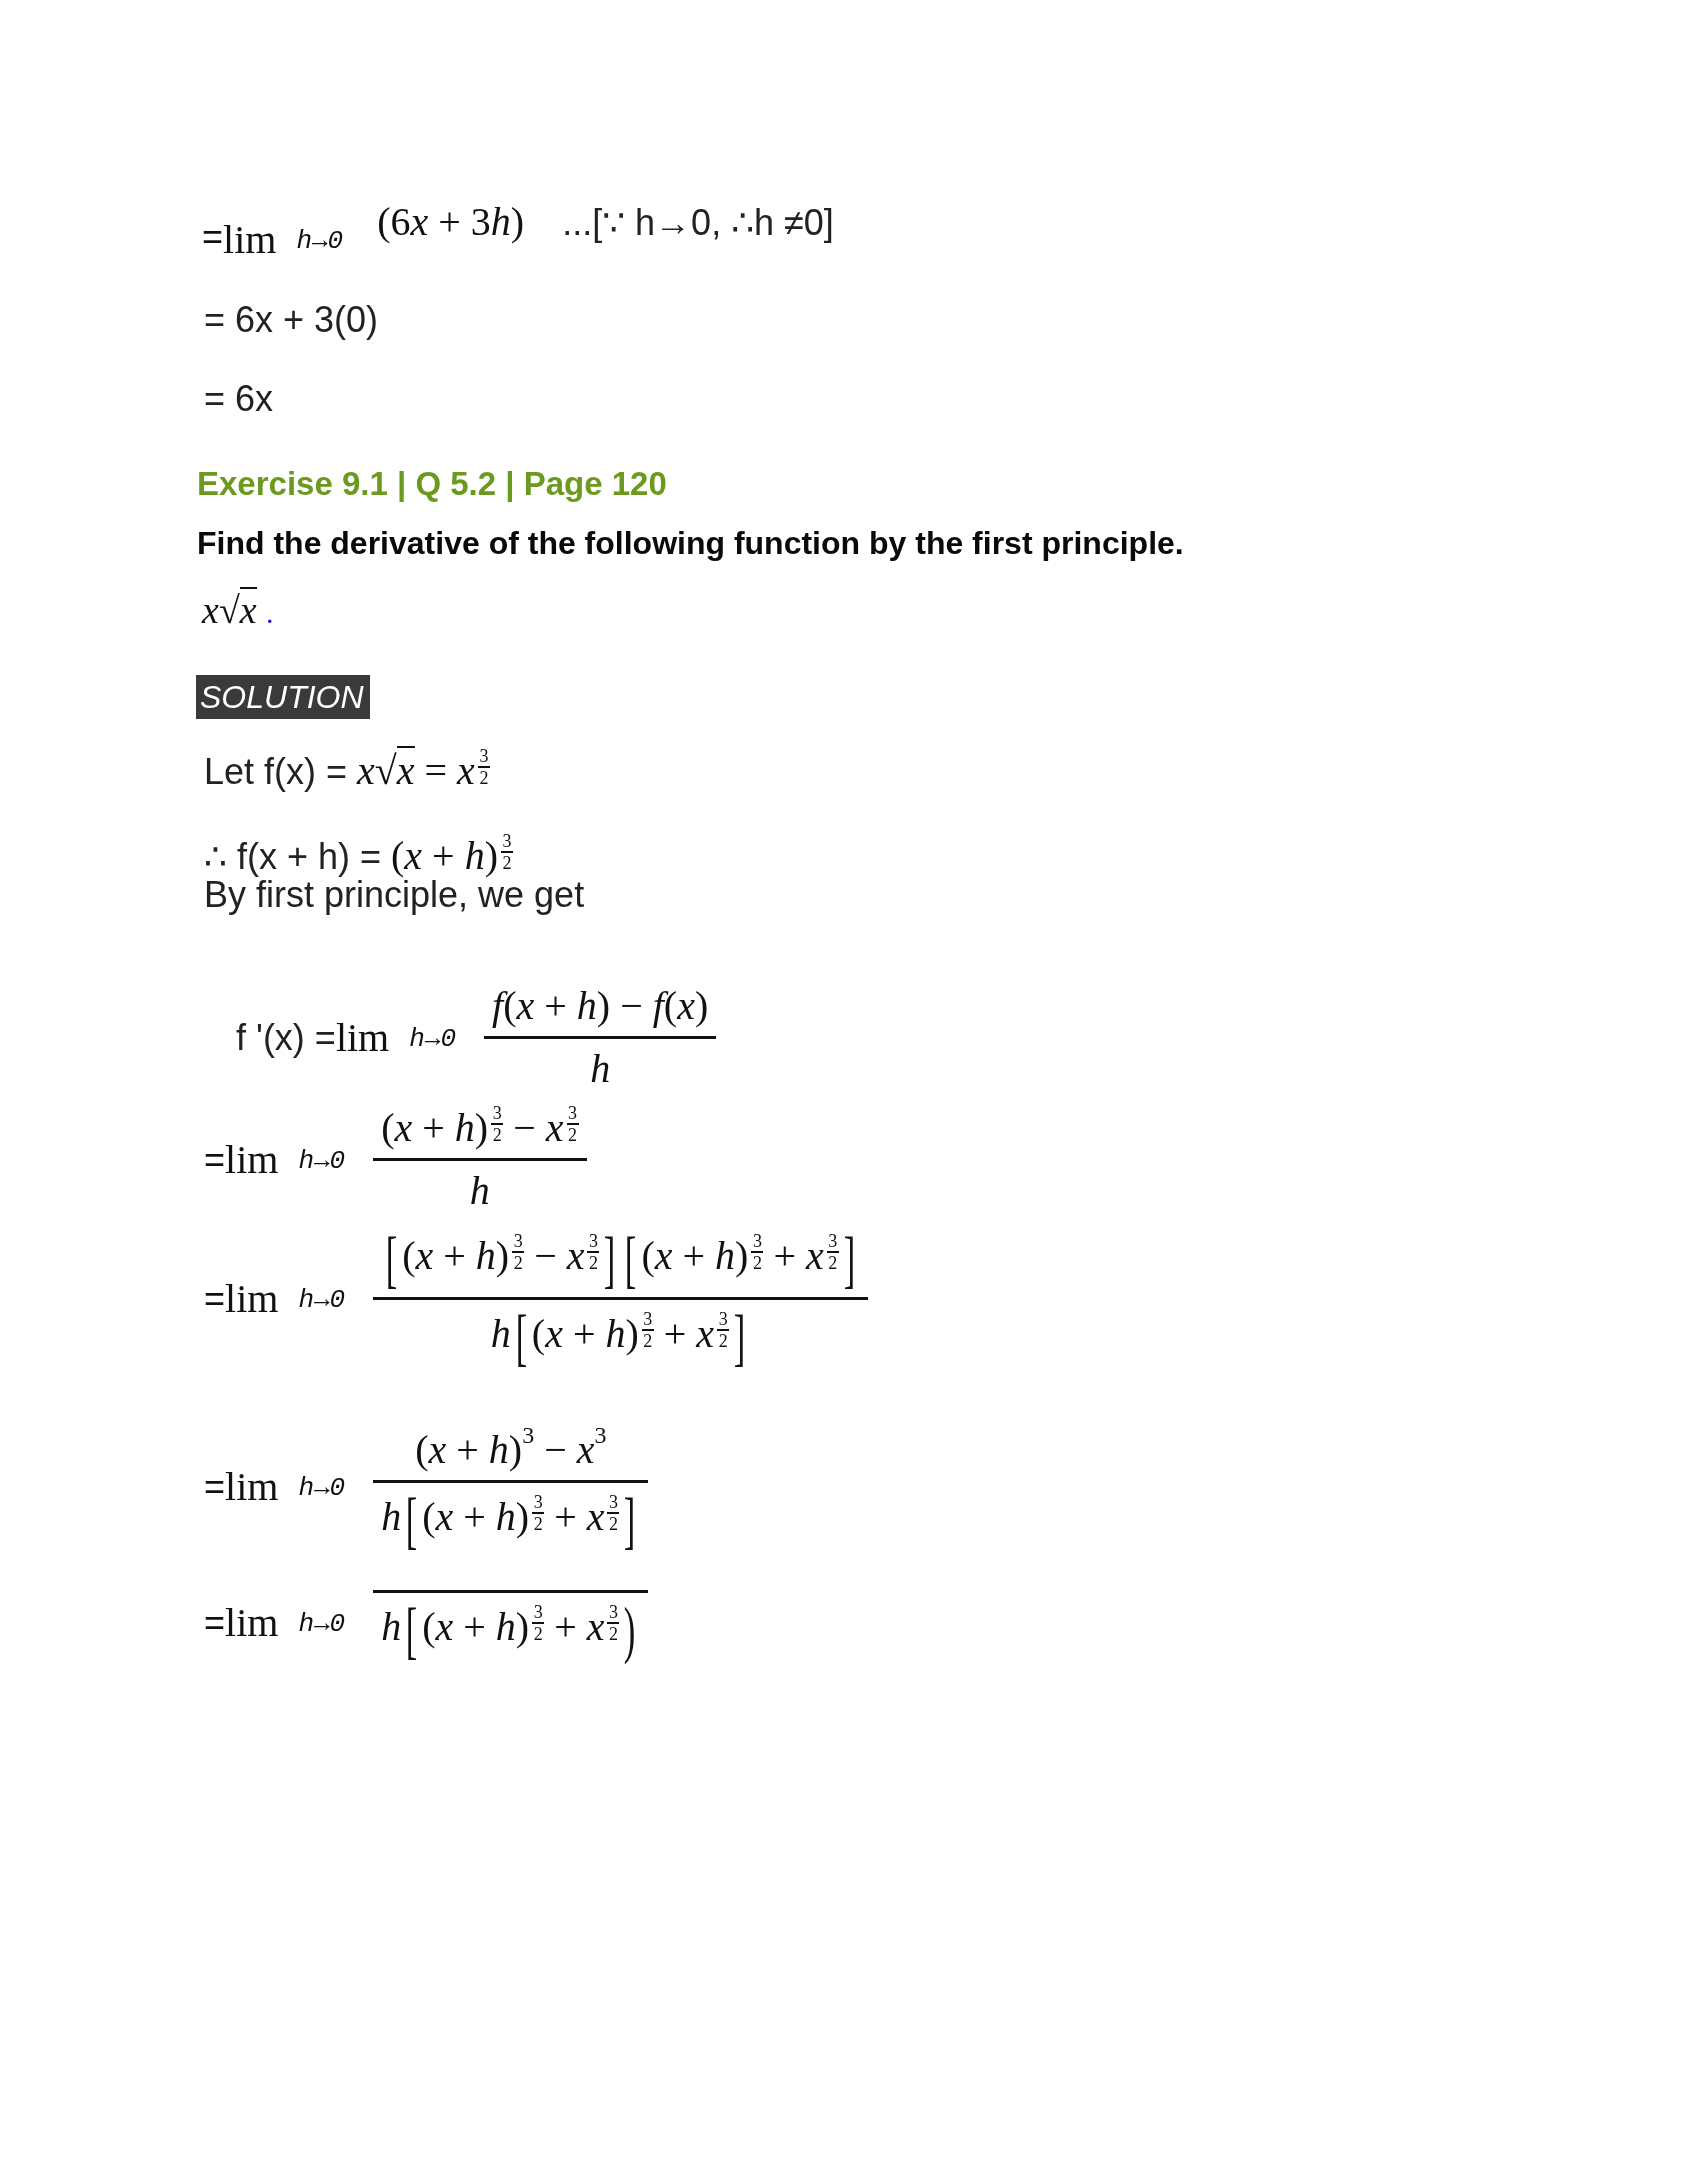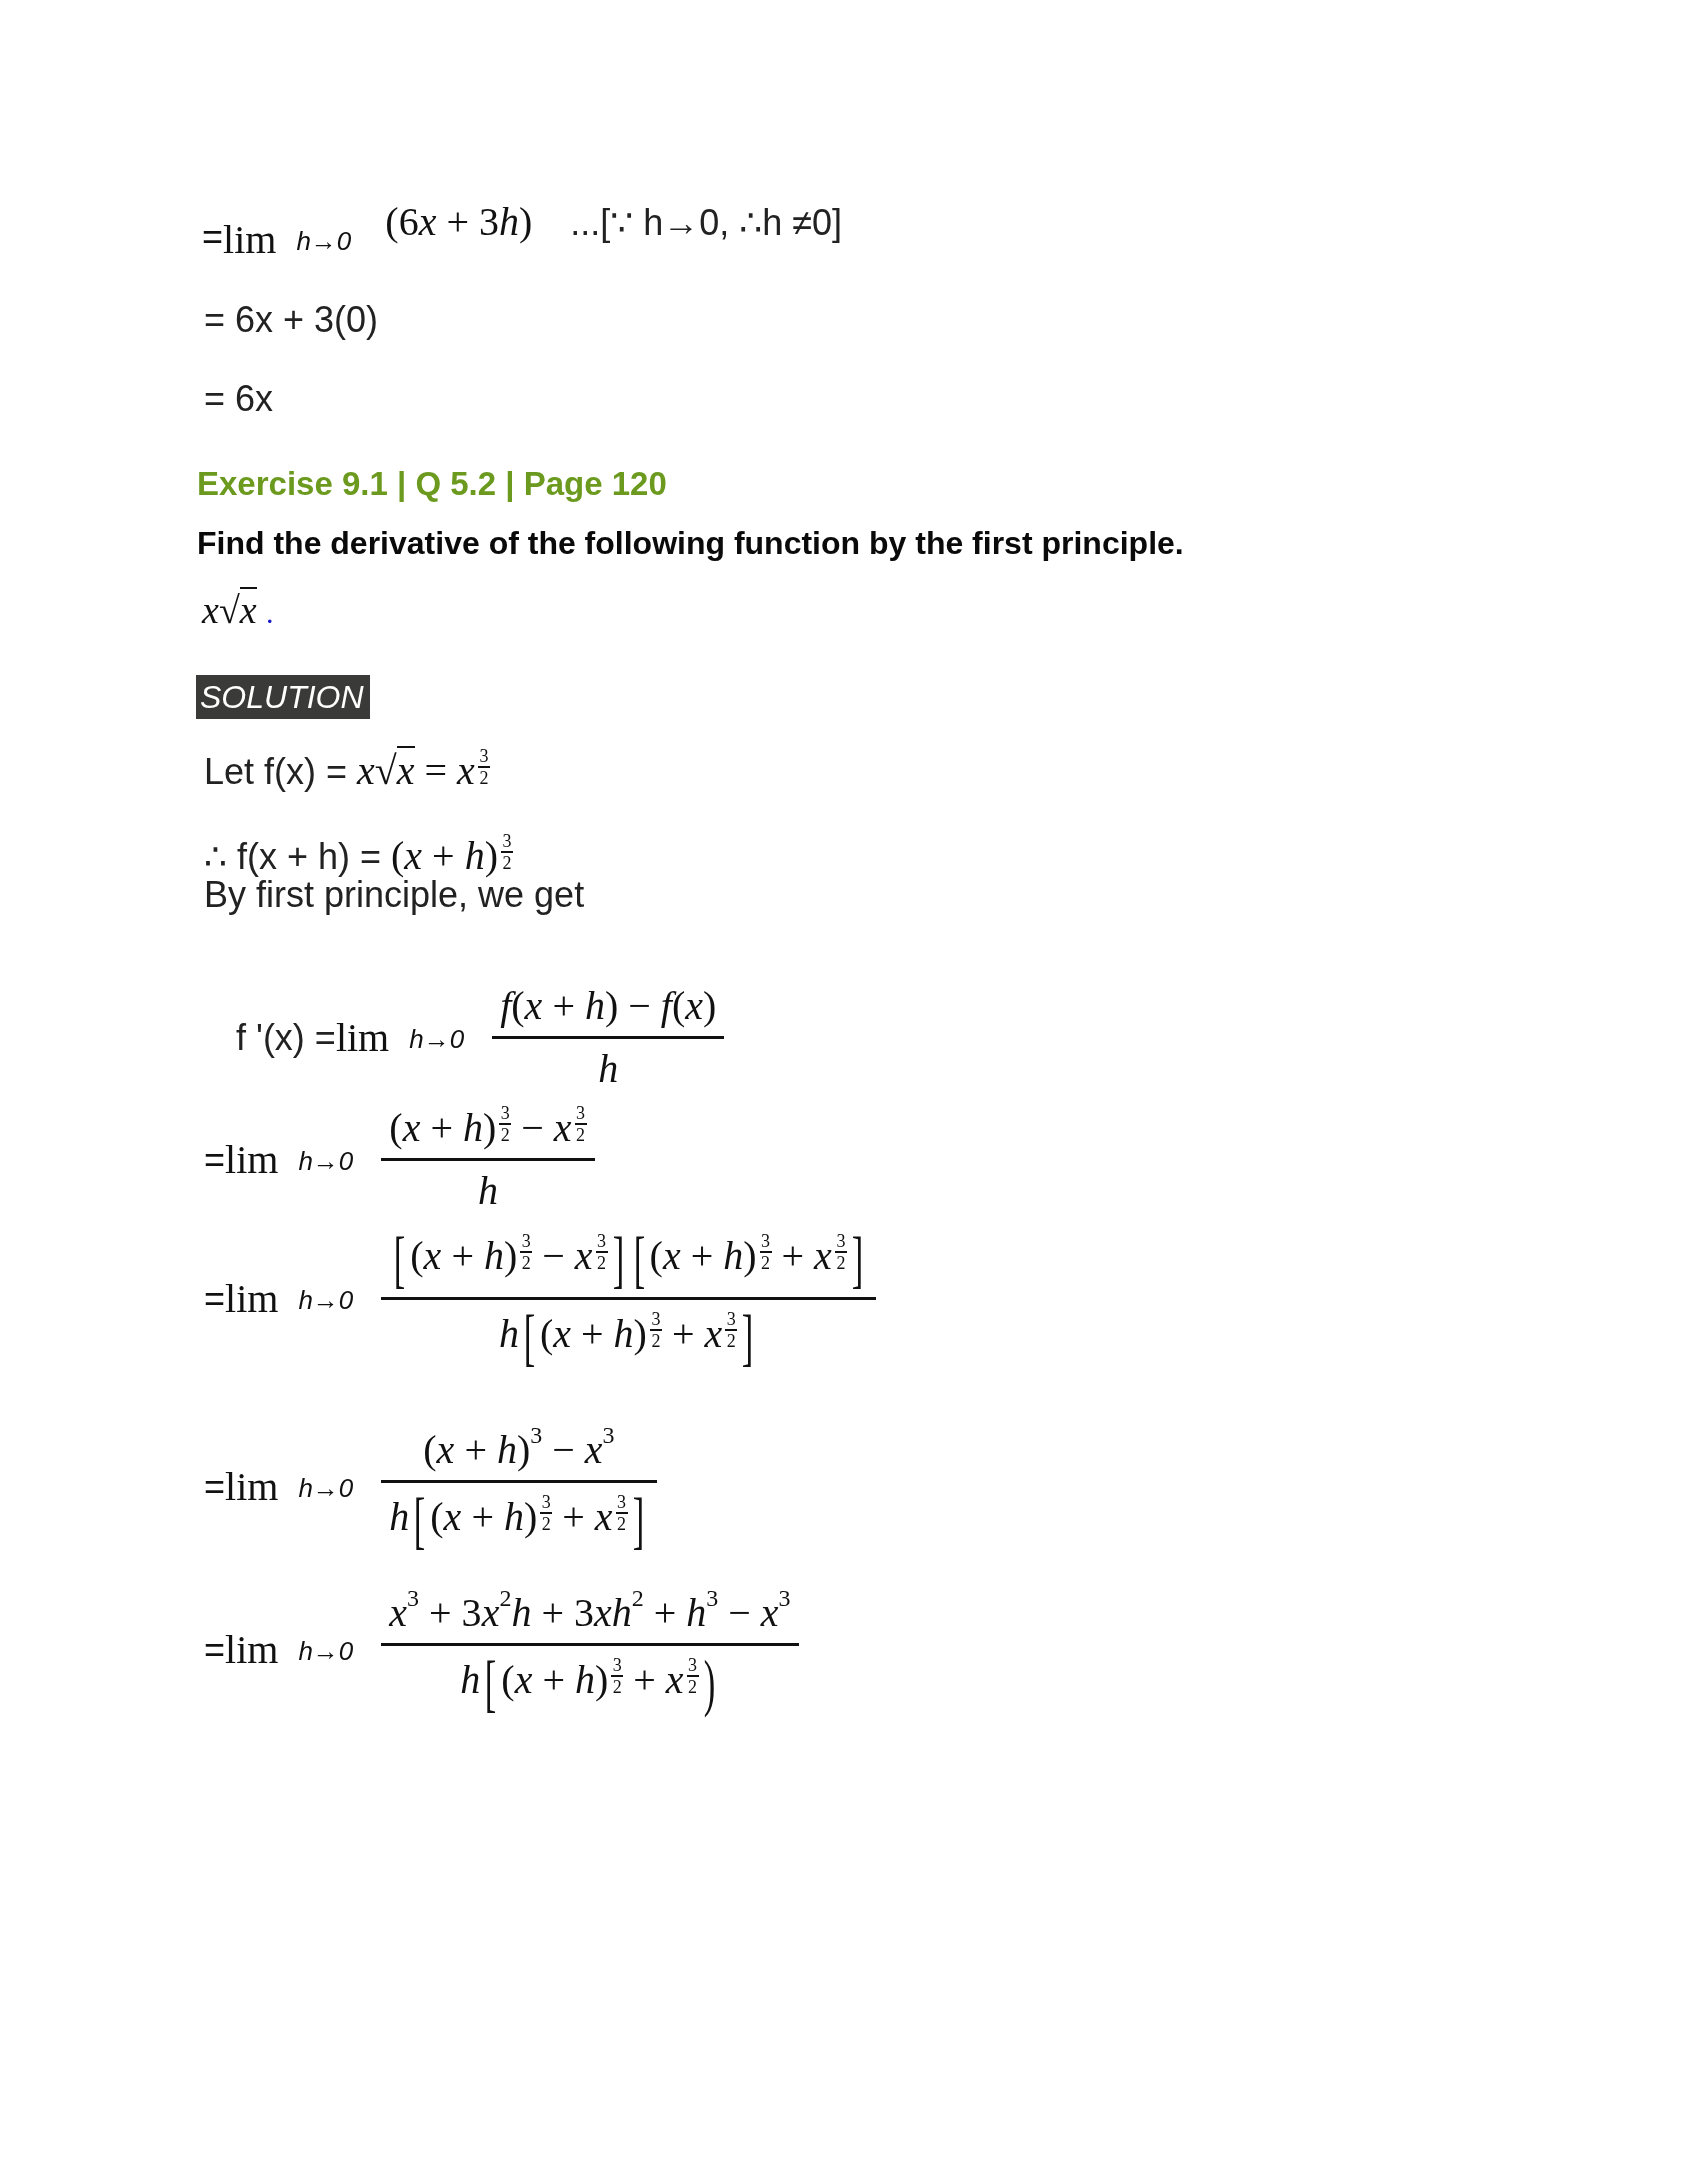--- a/index.html
+++ b/index.html
@@ -4,21 +4,21 @@
 <style>
   html, body { margin: 0; padding: 0; background: #ffffff; }
   body { width: 1683px; height: 2178px; position: relative; overflow: hidden; color: #111; }
   .abs { position: absolute; }
   .txt { font-family: "Liberation Sans", sans-serif; font-size: 36px; color: #222; white-space: nowrap; }
   .mi { font-family: "Liberation Serif", serif; font-style: italic; }
   .mn { font-family: "Liberation Serif", serif; }
   .math { font-family: "Liberation Serif", serif; font-size: 40px; white-space: nowrap; color: #111; }
   .lim { display: inline-flex; flex-direction: row; align-items: center; vertical-align: middle; line-height: 1; gap: 20px; }
   .lim .word { font-family: "Liberation Serif", serif; font-size: 40px; }
-  .lim .sub { font-family: Liberation Sans, sans-serif; font-size: 26px; margin-top: 2px; text-align: center; }
+  .lim .sub { font-family: Liberation Mono, monospace; font-size: 26px; margin-top: 2px; text-align: center; }
   .frac { display: inline-flex; flex-direction: column; align-items: center; vertical-align: middle; margin-left: 18px; text-align: right; }
   .frac .num, .frac .den { padding: 0 8px; white-space: nowrap; line-height: 1.2; }
   .frac .bar { align-self: stretch; height: 3px; background: #111; margin: 6px 0; }
   sup.f { display: inline-flex; flex-direction: column; align-items: center; font-size: 18px; line-height: 1; vertical-align: 22px; margin-left: 3px; }
   sup.f .fb { width: 12px; height: 2px; background: #111; margin: 1px 0; }
   sup.n { font-size: 24px; vertical-align: 20px; }
   .big { font-size: 63px; font-weight: 200; vertical-align: middle; line-height: 1; display: inline-block; transform: scaleX(0.55); }
   .heading { font-family: "Liberation Sans", sans-serif; font-weight: bold; font-size: 33px; color: #6b9a1f; }
   .question { font-family: "Liberation Sans", sans-serif; font-weight: bold; font-size: 32px; color: #0a0a0a; }
   .badge { background: #3a3a38; color: #ffffff; font-family: "Liberation Sans", sans-serif; font-style: italic; font-size: 32px; padding: 2px 4px; height: 40px; line-height: 40px; overflow: hidden; width: 166px; }
@@ -156,21 +156,20 @@
         </sup><span class="big">]</span></span>
   </span>
 </div>
 
 <div class="abs math" style="left:204px; top:1584px;">
   <span class="eqsign" style="vertical-align: middle;">=</span><span class="lim">
       <span class="word">lim</span>
       <span class="sub mi">h→0</span>
     </span>
   <span class="frac">
-    <span class="num"><span class="mi">x</span><sup class="n">3</sup> + 3<span class="mi">x</span><sup class="n">2</sup><span class="mi">h</span> + 3<span class="mi">xh</span><sup class="n">2</sup> + <span class="mi">h</span><sup class="n">3</sup> − <span class="mi">x</span><sup class="n">3</sup></span>
     <span class="bar"></span>
     <span class="den"><span class="mi">h</span><span class="big">[</span>(<span class="mi">x</span> + <span class="mi">h</span>)<sup class="f">
           <span>3</span>
           <span class="fb"></span>
           <span>2</span>
         </sup> + <span class="mi">x</span><sup class="f">
           <span>3</span>
           <span class="fb"></span>
           <span>2</span>
         </sup><span class="big">)</span></span>

